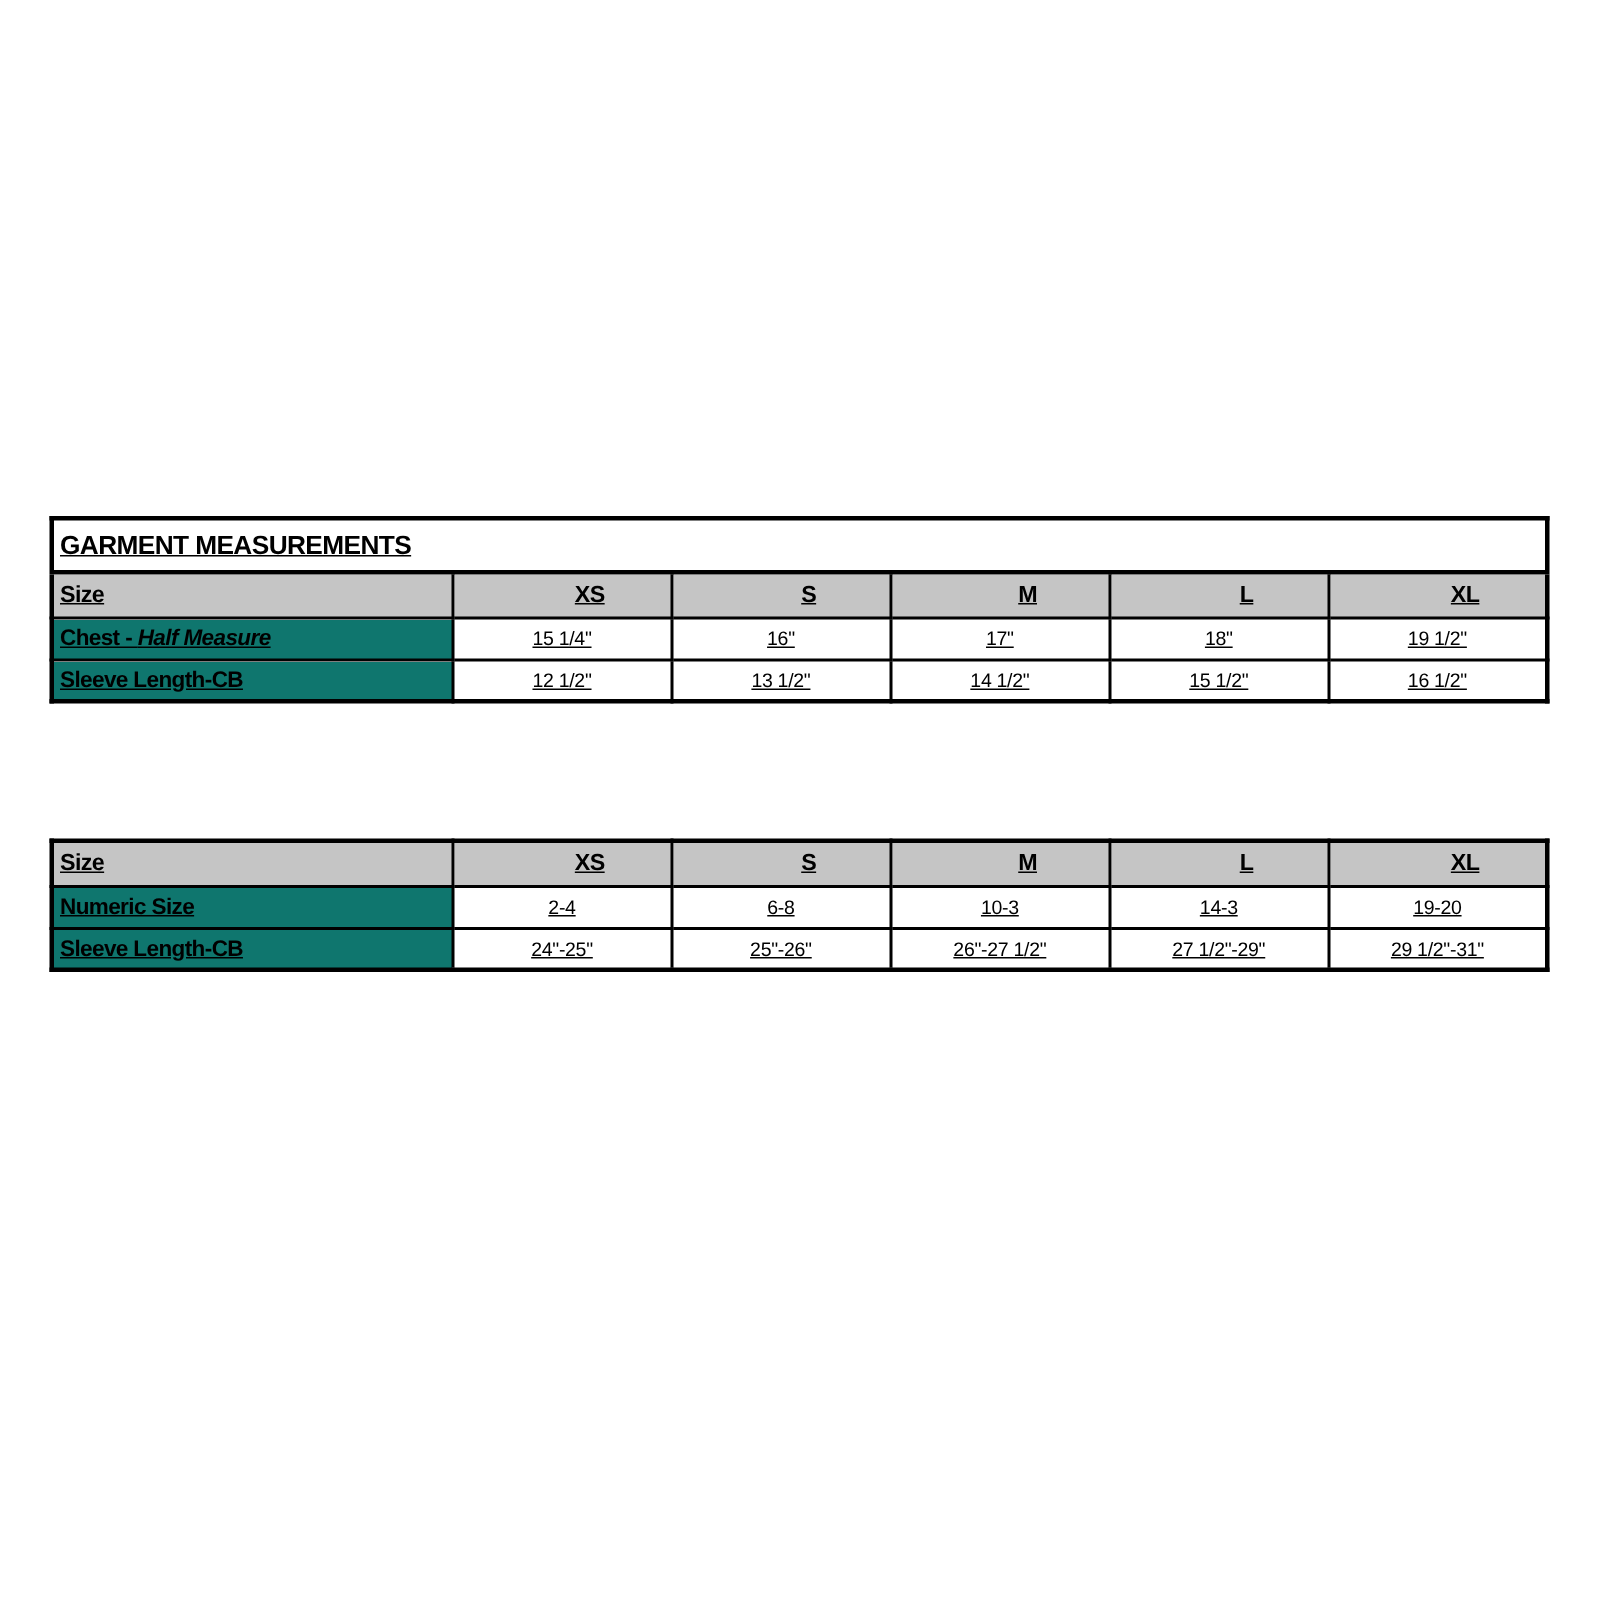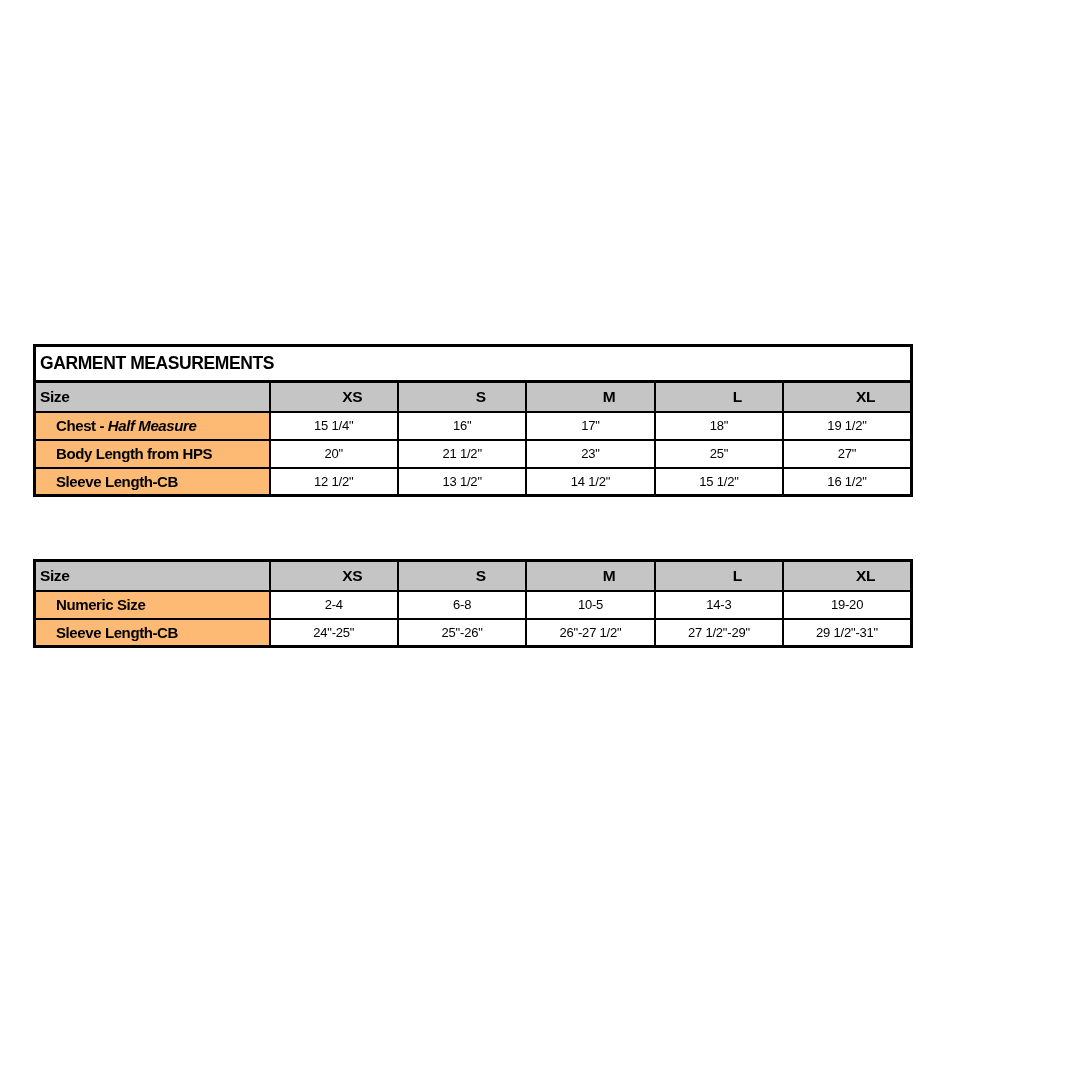--- a/index.html
+++ b/index.html
@@ -11,21 +11,22 @@
     width: 1080px;
     height: 1080px;
     position: relative;
     font-family: "Liberation Sans", sans-serif;
     color: #000000;
     overflow: hidden;
   }
   .table-wrap {
     position: absolute;
     left: 33px;
-    width: 880px;
+    width: 1000px;
+    text-decoration: underline;
   }
   .table-wrap.t1 { top: 344px; }
   .table-wrap.t2 { top: 559px; }
 
   table.size-table {
     width: 100%;
     border-collapse: collapse;
     table-layout: fixed;
     border: 3px solid #000000;
   }
@@ -51,25 +52,25 @@
     font-weight: bold;
     letter-spacing: -0.4px;
     padding-left: 38px;
   }
   tr.header-row th.label-col {
     text-align: left;
     padding-left: 4px;
   }
   tr.data-row { height: 28px; }
   tr.data-row th.row-label {
-    background: #fdba74;
+    background: #0f766e;
     text-align: left;
     font-size: 15px;
     font-weight: bold;
-    padding-left: 20px;
+    padding-left: 4px;
     letter-spacing: -0.4px;
   }
   tr.data-row td.value-cell {
     background: #ffffff;
     text-align: center;
     font-size: 13px;
     font-weight: normal;
     letter-spacing: -0.2px;
   }
   .it { font-style: italic; }
@@ -101,28 +102,20 @@
     </tr>
     <tr class="data-row">
       <th class="row-label"><span>Chest - </span><span class="it">Half Measure</span></th>
       <td class="value-cell">15 1/4"</td>
       <td class="value-cell">16"</td>
       <td class="value-cell">17"</td>
       <td class="value-cell">18"</td>
       <td class="value-cell">19 1/2"</td>
     </tr>
     <tr class="data-row">
-      <th class="row-label"><span>Body Length from HPS</span><span class="it"></span></th>
-      <td class="value-cell">20"</td>
-      <td class="value-cell">21 1/2"</td>
-      <td class="value-cell">23"</td>
-      <td class="value-cell">25"</td>
-      <td class="value-cell">27"</td>
-    </tr>
-    <tr class="data-row">
       <th class="row-label"><span>Sleeve Length-CB</span><span class="it"></span></th>
       <td class="value-cell">12 1/2"</td>
       <td class="value-cell">13 1/2"</td>
       <td class="value-cell">14 1/2"</td>
       <td class="value-cell">15 1/2"</td>
       <td class="value-cell">16 1/2"</td>
     </tr>
   </tbody>
     </table>
 </div>
@@ -143,21 +136,21 @@
       <th>XS</th>
       <th>S</th>
       <th>M</th>
       <th>L</th>
       <th>XL</th>
     </tr>
     <tr class="data-row">
       <th class="row-label"><span>Numeric Size</span><span class="it"></span></th>
       <td class="value-cell">2-4</td>
       <td class="value-cell">6-8</td>
-      <td class="value-cell">10-5</td>
+      <td class="value-cell">10-3</td>
       <td class="value-cell">14-3</td>
       <td class="value-cell">19-20</td>
     </tr>
     <tr class="data-row">
       <th class="row-label"><span>Sleeve Length-CB</span><span class="it"></span></th>
       <td class="value-cell">24"-25"</td>
       <td class="value-cell">25"-26"</td>
       <td class="value-cell">26"-27 1/2"</td>
       <td class="value-cell">27 1/2"-29"</td>
       <td class="value-cell">29 1/2"-31"</td>

